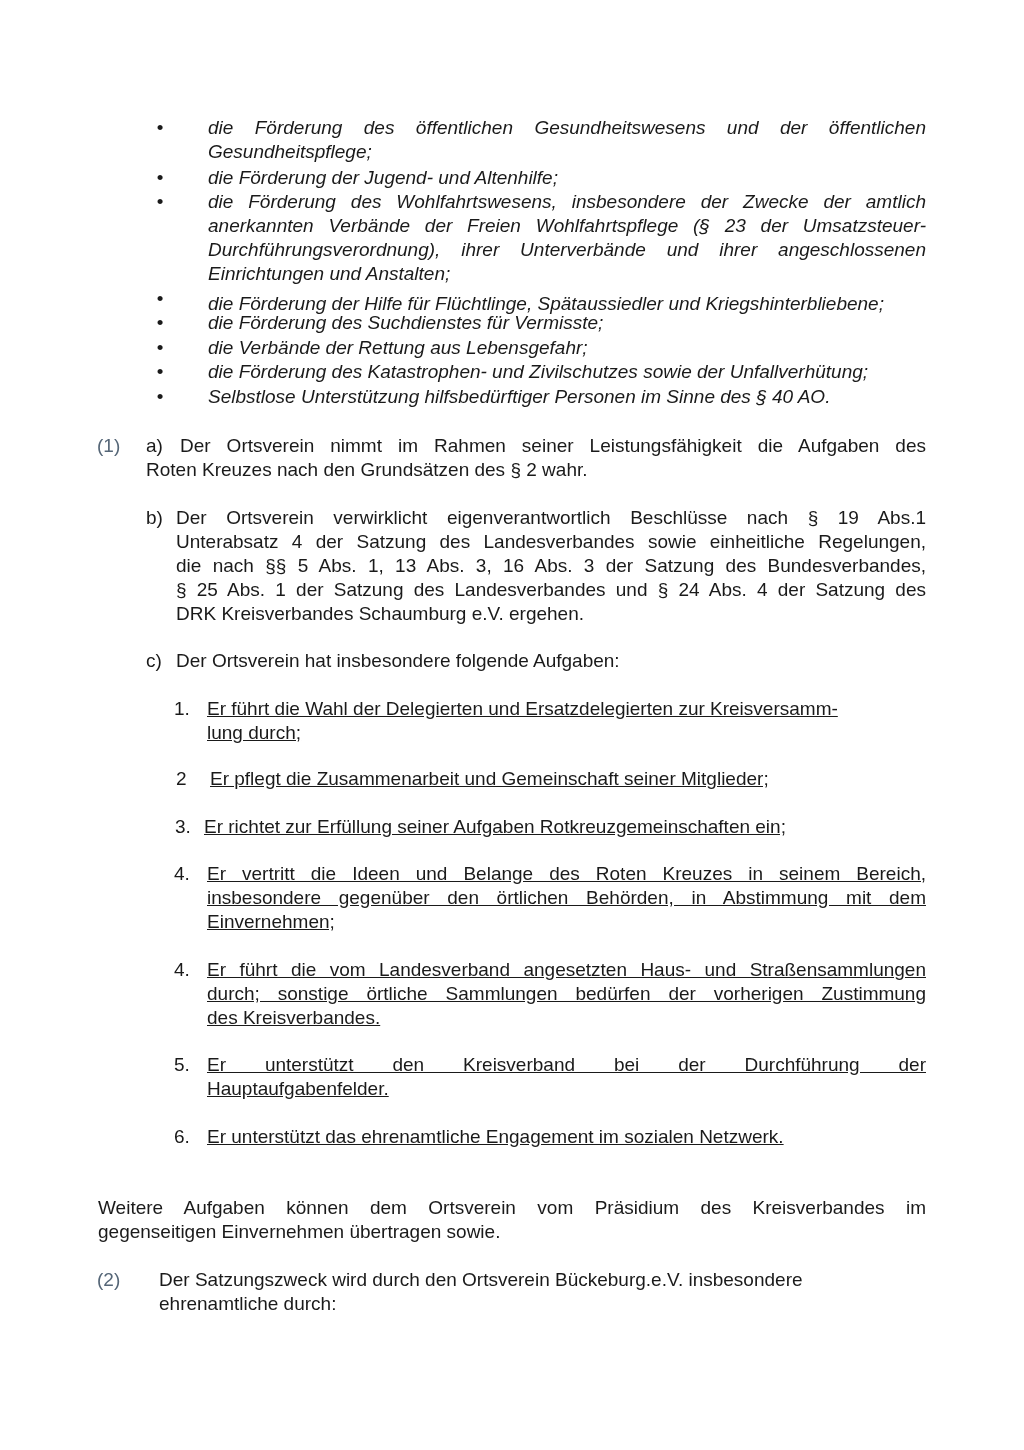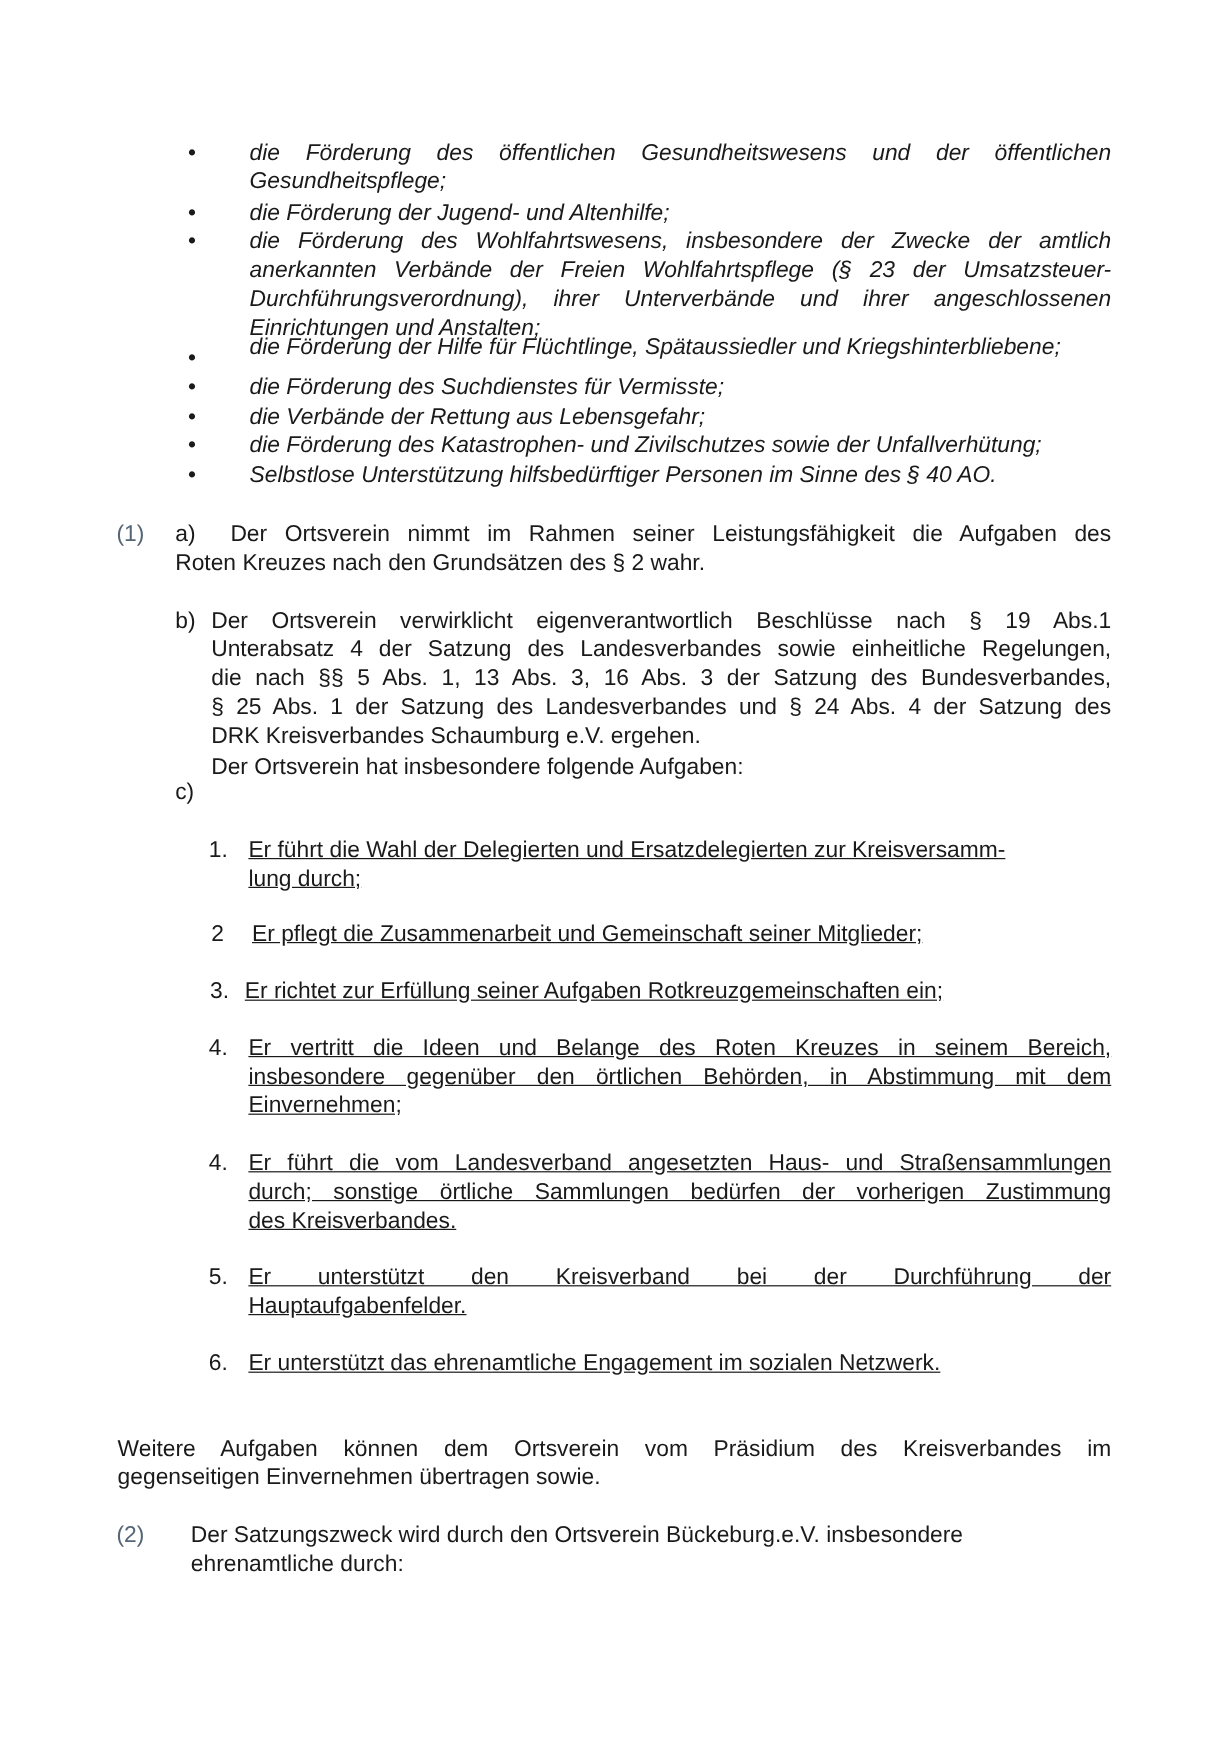--- a/index.html
+++ b/index.html
@@ -39,21 +39,21 @@
 
     <span class="bullet-dot" style="top:190px">•</span>
     <div class="bullet-text" style="top:190px">
       <div class="spread">die Förderung des Wohlfahrtswesens, insbesondere der Zwecke der amtlich</div>
       <div class="spread">anerkannten Verbände der Freien Wohlfahrtspflege (§ 23 der Umsatzsteuer-</div>
       <div class="spread">Durchführungsverordnung), ihrer Unterverbände und ihrer angeschlossenen</div>
       <div>Einrichtungen und Anstalten;</div>
     </div>
 
     <span class="bullet-dot" style="top:287px">•</span>
-    <div class="bullet-text" style="top:278px; width:740px; white-space:nowrap">
+    <div class="bullet-text" style="top:292px; width:740px; white-space:nowrap">
       <div>die Förderung der Hilfe für Flüchtlinge, Spätaussiedler und Kriegshinterbliebene;</div>
     </div>
 
     <span class="bullet-dot" style="top:311px">•</span>
     <div class="bullet-text" style="top:311px">
       <div>die Förderung des Suchdienstes für Vermisste;</div>
     </div>
 
     <span class="bullet-dot" style="top:336px">•</span>
     <div class="bullet-text" style="top:336px">
@@ -68,37 +68,37 @@
     <span class="bullet-dot" style="top:385px">•</span>
     <div class="bullet-text" style="top:385px">
       <div>Selbstlose Unterstützung hilfsbedürftiger Personen im Sinne des § 40 AO.</div>
     </div>
   </div>
 
   <span class="marker" style="top:434px">(1)</span>
 
   <span class="sub-label" style="top:434px">a)</span>
   <div class="sub-text" style="top:434px">
-    <div class="spread" style="margin-left:16px">Der Ortsverein nimmt im Rahmen seiner Leistungsfähigkeit die Aufgaben des</div>
+    <div class="spread" style="margin-left:4px">Der Ortsverein nimmt im Rahmen seiner Leistungsfähigkeit die Aufgaben des</div>
   </div>
   <div class="abs" style="left:146px; top:458px; width:780px">
     <div>Roten Kreuzes nach den Grundsätzen des § 2 wahr.</div>
   </div>
 
   <span class="sub-label" style="top:506px">b)</span>
   <div class="sub-text" style="top:506px">
     <div class="spread">Der Ortsverein verwirklicht eigenverantwortlich Beschlüsse nach § 19 Abs.1</div>
     <div class="spread">Unterabsatz 4 der Satzung des Landesverbandes sowie einheitliche Regelungen,</div>
     <div class="spread">die nach §§ 5 Abs. 1, 13 Abs. 3, 16 Abs. 3 der Satzung des Bundesverbandes,</div>
     <div class="spread">§ 25 Abs. 1 der Satzung des Landesverbandes und § 24 Abs. 4 der Satzung des</div>
     <div>DRK Kreisverbandes Schaumburg e.V. ergehen.</div>
   </div>
 
   <span class="sub-label" style="top:649px">c)</span>
-  <div class="sub-text" style="top:628px">
+  <div class="sub-text" style="top:649px">
     <div>Der Ortsverein hat insbesondere folgende Aufgaben:</div>
   </div>
 
   <div>
     <span class="num-label" style="top:697px">1.</span>
     <div class="num-text" style="top:697px; width:690px">
       <div>Er führt die Wahl der Delegierten und Ersatzdelegierten zur Kreisversamm-</div>
       <div>lung durch;</div>
     </div>
 

